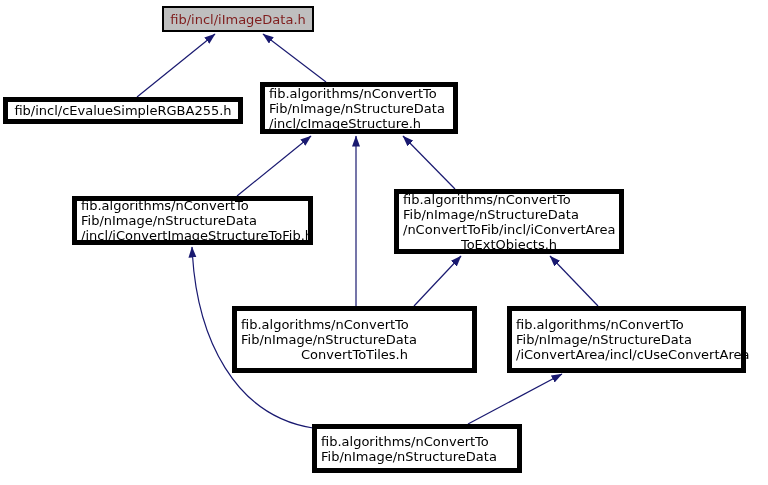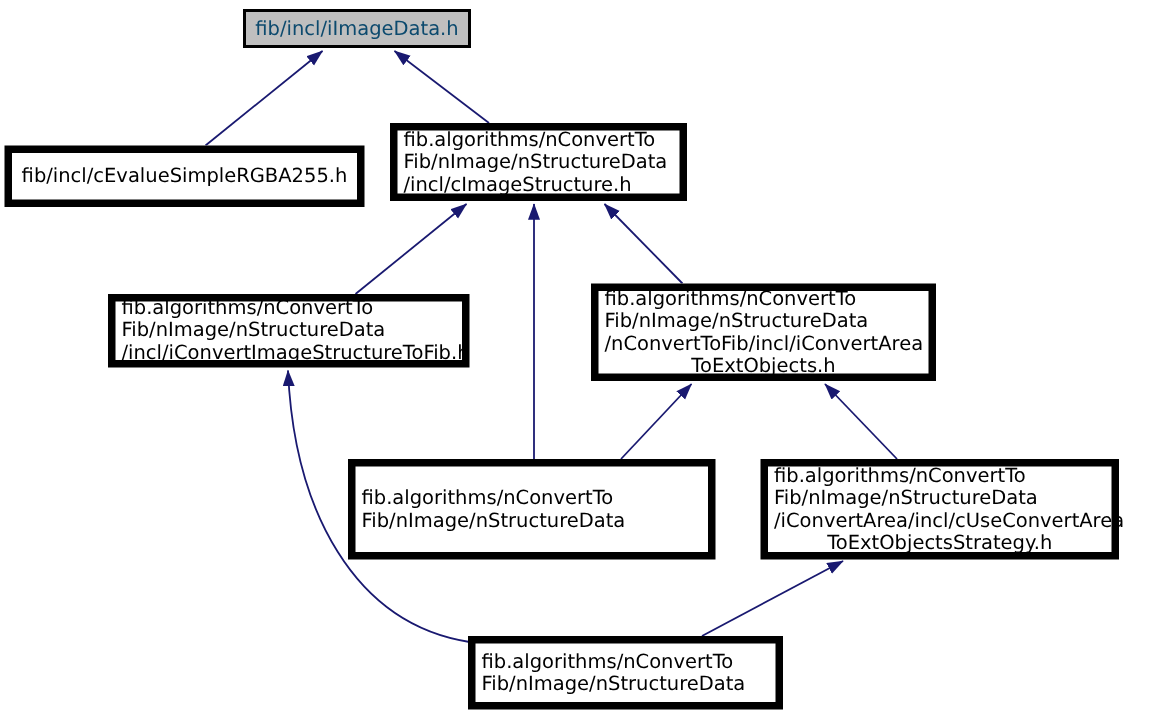--- a/index.html
+++ b/index.html
@@ -31,24 +31,24 @@
         <path d="M237,196 L311,136" class="edge" stroke="#191970" marker-end="url(#arrow)"></path>
         <path d="M356,306 L356,136" class="edge" stroke="#191970" marker-end="url(#arrow)"></path>
         <path d="M455,189 L403,136" class="edge" stroke="#191970" marker-end="url(#arrow)"></path>
         <path d="M414,306 L461,256" class="edge" stroke="#191970" marker-end="url(#arrow)"></path>
         <path d="M598,306 L550,256" class="edge" stroke="#191970" marker-end="url(#arrow)"></path>
         <path d="M468,424 L562,374" class="edge" stroke="#191970" marker-end="url(#arrow)"></path>
         <path d="M313,428 C236,416 196,340 192,247" class="edge" stroke="#191970" marker-end="url(#arrow)"></path>
       </g>
   </svg>
   <div id="node-layer">
-      <div class="node hl" style="left: 162px; top: 6px; width: 152px; height: 26px; background: rgb(191, 191, 191); border-color: rgb(0, 0, 0); color: #0c4a6e;">
+      <div class="node hl" style="left: 162px; top: 6px; width: 152px; height: 26px; background: rgb(191, 191, 191); border-color: rgb(0, 0, 0); color: #7f1d1d;">
         <div class="line ctr">fib/incl/iImageData.h</div>
       </div>
-      <div class="node" style="left: 3px; top: 97px; width: 240px; height: 41px; background: rgb(255, 255, 255); border-color: rgb(0, 0, 0); color: rgb(0, 0, 0);">
+      <div class="node" style="left: 3px; top: 97px; width: 240px; height: 27px; background: rgb(255, 255, 255); border-color: rgb(0, 0, 0); color: rgb(0, 0, 0);">
         <div class="line ctr">fib/incl/cEvalueSimpleRGBA255.h</div>
       </div>
       <div class="node" style="left: 260px; top: 82px; width: 198px; height: 52px; background: rgb(255, 255, 255); border-color: rgb(0, 0, 0); color: rgb(0, 0, 0);">
         <div class="line">fib.algorithms/nConvertTo</div>
         <div class="line">Fib/nImage/nStructureData</div>
         <div class="line">/incl/cImageStructure.h</div>
       </div>
       <div class="node" style="left: 72px; top: 196px; width: 241px; height: 49px; background: rgb(255, 255, 255); border-color: rgb(0, 0, 0); color: rgb(0, 0, 0);">
         <div class="line">fib.algorithms/nConvertTo</div>
         <div class="line">Fib/nImage/nStructureData</div>
@@ -56,25 +56,25 @@
       </div>
       <div class="node" style="left: 394px; top: 189px; width: 230px; height: 65px; background: rgb(255, 255, 255); border-color: rgb(0, 0, 0); color: rgb(0, 0, 0);">
         <div class="line">fib.algorithms/nConvertTo</div>
         <div class="line">Fib/nImage/nStructureData</div>
         <div class="line">/nConvertToFib/incl/iConvertArea</div>
         <div class="line ctr">ToExtObjects.h</div>
       </div>
       <div class="node" style="left: 232px; top: 306px; width: 245px; height: 67px; background: rgb(255, 255, 255); border-color: rgb(0, 0, 0); color: rgb(0, 0, 0);">
         <div class="line">fib.algorithms/nConvertTo</div>
         <div class="line">Fib/nImage/nStructureData</div>
+        <div class="line ctr">ConvertToTiles.h</div>
       </div>
       <div class="node" style="left: 507px; top: 306px; width: 239px; height: 67px; background: rgb(255, 255, 255); border-color: rgb(0, 0, 0); color: rgb(0, 0, 0);">
         <div class="line">fib.algorithms/nConvertTo</div>
         <div class="line">Fib/nImage/nStructureData</div>
         <div class="line">/iConvertArea/incl/cUseConvertArea</div>
-        <div class="line ctr">ToExtObjectsStrategy.h</div>
       </div>
       <div class="node" style="left: 312px; top: 424px; width: 210px; height: 49px; background: rgb(255, 255, 255); border-color: rgb(0, 0, 0); color: rgb(0, 0, 0);">
         <div class="line">fib.algorithms/nConvertTo</div>
         <div class="line">Fib/nImage/nStructureData</div>
       </div>
     </div>
 </div>
 
 </body></html>

